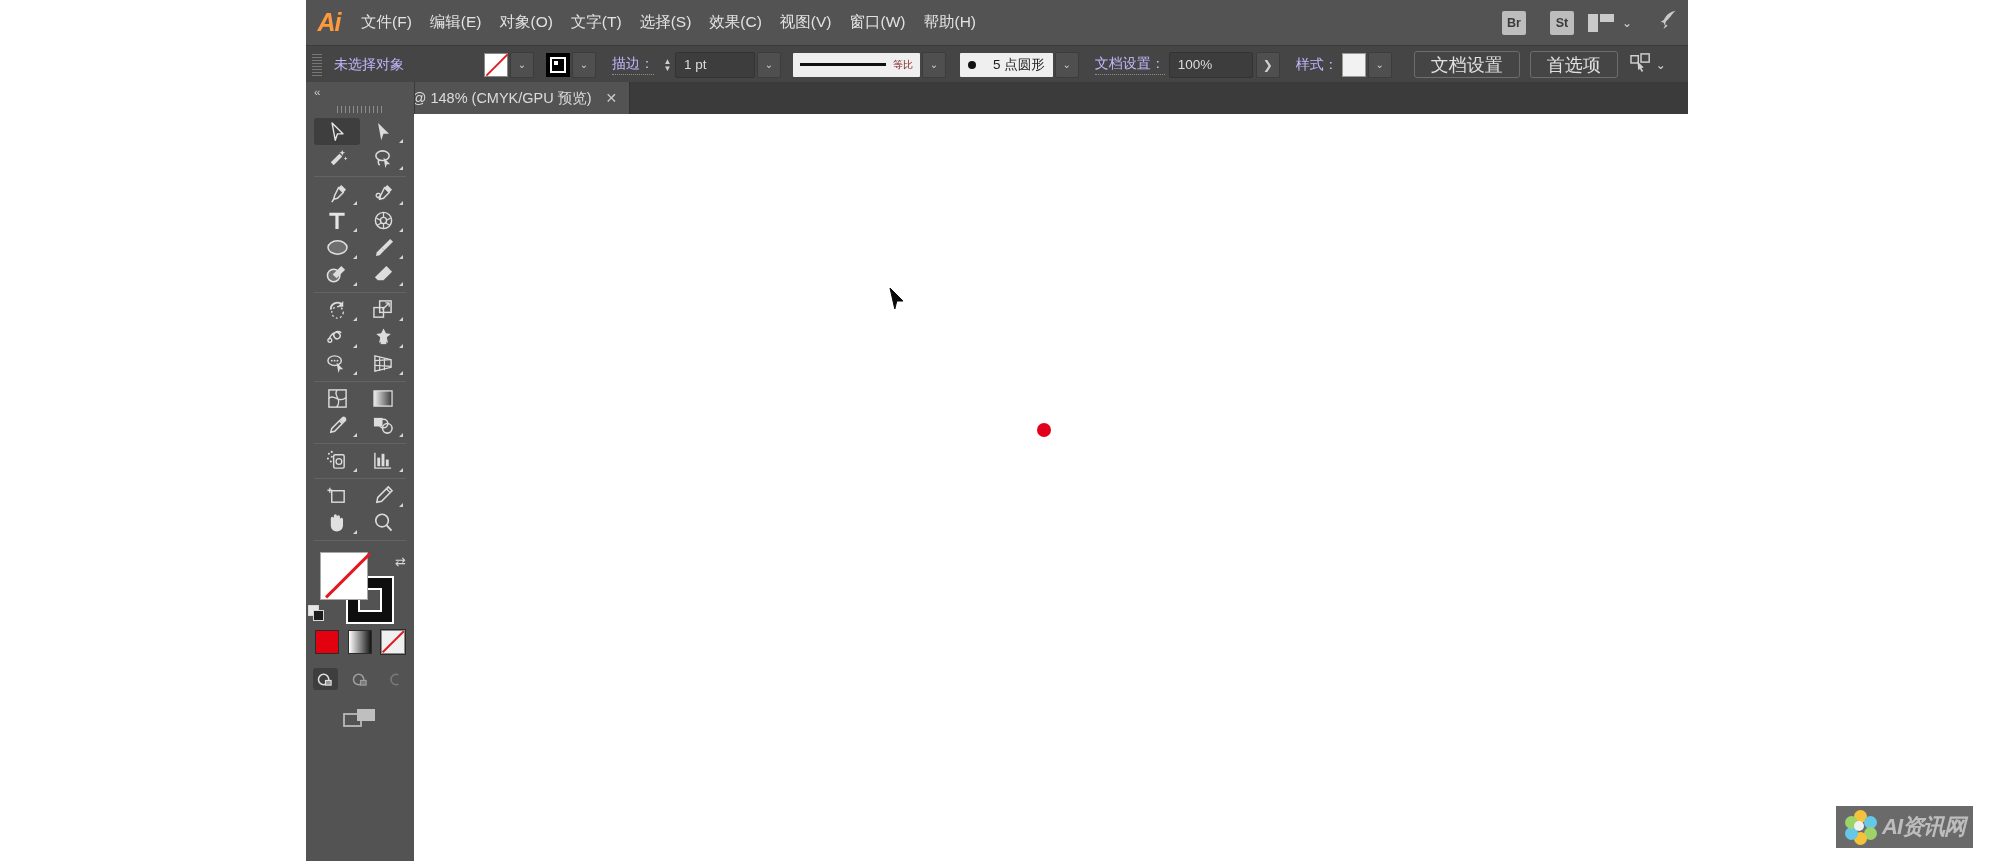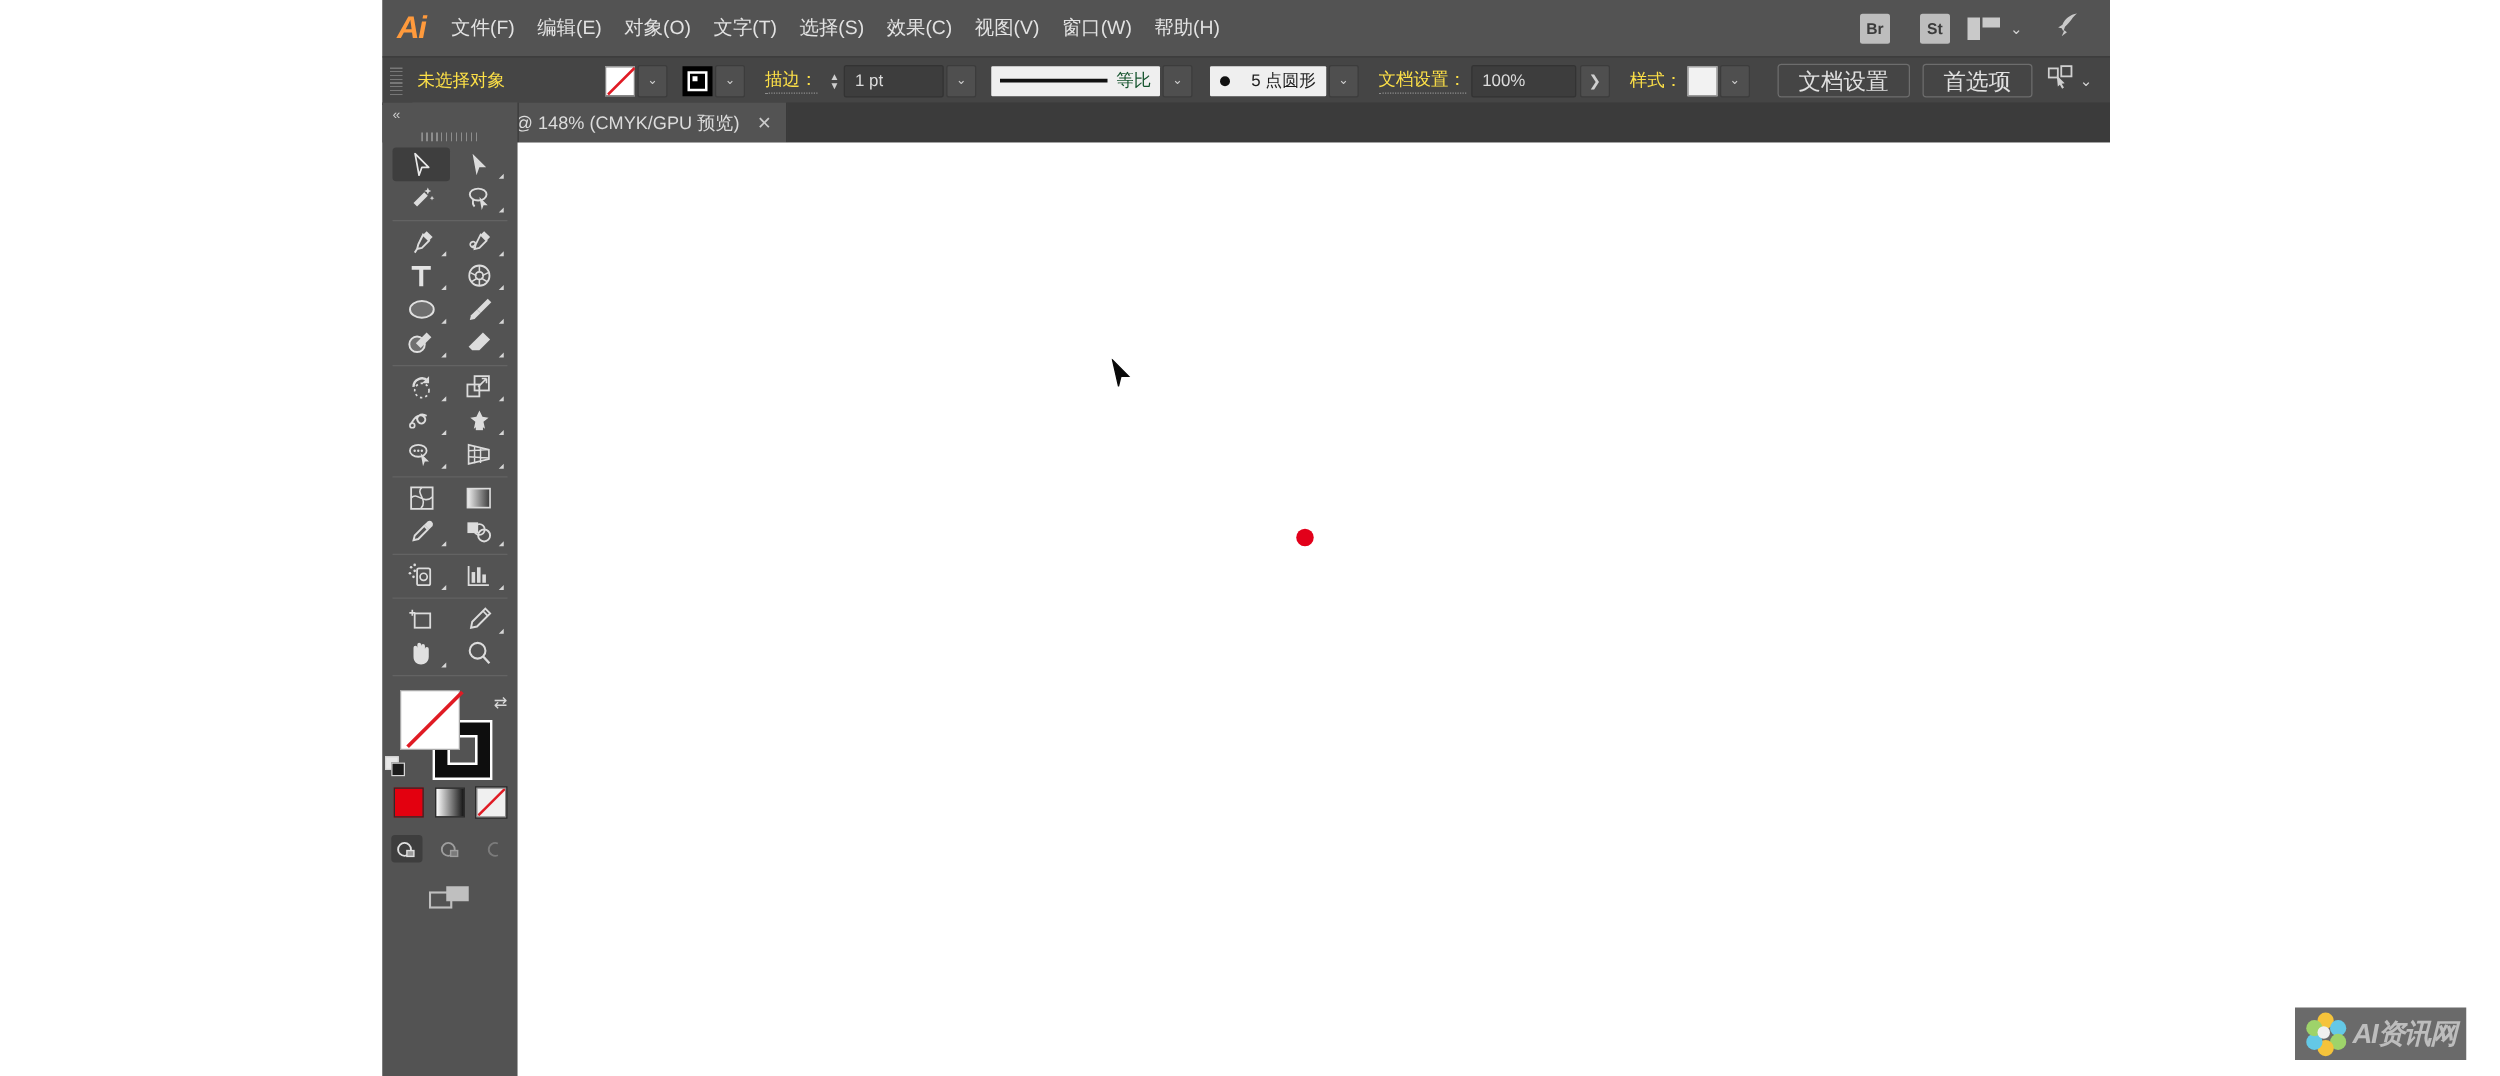--- a/index.html
+++ b/index.html
@@ -5,53 +5,53 @@
   html,body{margin:0;padding:0;background:#fff;}
   body{width:2000px;height:861px;overflow:hidden;font-family:"Liberation Sans","DejaVu Sans",sans-serif;}
 
   #app{position:absolute;left:306px;top:0;width:1382px;height:861px;background:#535353;}
 
   
   .menubar{position:absolute;left:0;top:0;width:1382px;height:45px;background:#535353;display:flex;align-items:center;}
   .ai-logo{width:46px;height:45px;display:flex;align-items:center;justify-content:center;
            color:#ff9a3c;font-size:25px;font-weight:bold;font-style:italic;letter-spacing:-1px;}
   .menu-item{padding:16px 9px;height:45px;display:flex;align-items:center;color:#e2e2e2;font-size:15.5px;white-space:nowrap;}
-  .mb-right{margin-left:auto;display:flex;align-items:center;padding-right:22px;gap:4px;}
+  .mb-right{margin-left:auto;display:flex;align-items:center;padding-right:8px;gap:4px;}
   .sq-badge{width:24px;height:24px;background:#bdbdbd;color:#3b3b3b;font-size:12.5px;font-weight:bold;
             display:flex;align-items:center;justify-content:center;border-radius:2px;margin:0 10px;}
   .ws-icon{width:26px;height:18px;display:flex;}
   .ws-icon i{display:block;background:#c9c9c9;}
   .chev{color:#d6d6d6;font-size:12px;margin:0 10px 0 4px;}
   .rocket{color:#c9c9c9;font-size:20px;margin-left:12px;transform:rotate(-8deg);}
 
   
   .ctrlbar{position:absolute;left:0;top:45px;width:1382px;height:37px;background:#454545;
            border-top:1px solid #3a3a3a;border-bottom:1px solid #333;display:flex;align-items:center;}
   .grip{width:10px;height:22px;margin:0 4px 0 6px;
         background:repeating-linear-gradient(to bottom,#777 0 1px,transparent 1px 3px);}
-  .cb-label{color:#fde047;font-size:14px;white-space:nowrap;}
+  .cb-label{color:#c4b5fd;font-size:14px;white-space:nowrap;}
   .cb-label.dotted{border-bottom:1px dotted #8d8d8d;padding-bottom:1px;}
 
   .swatch-none{width:22px;height:22px;background:#fff;border:1px solid #888;position:relative;}
   .swatch-none:after{content:"";position:absolute;left:-3px;top:10px;width:30px;height:2px;background:#e01b24;
                      transform:rotate(-45deg);transform-origin:center;}
   .swatch-stroke{width:24px;height:24px;background:#000;display:flex;align-items:center;justify-content:center;}
   .swatch-stroke i{width:12px;height:12px;border:2px solid #fff;display:block;}
   .swatch-stroke i b{display:block;width:4px;height:4px;background:#fff;margin:2px;}
   .swatch-plain{width:22px;height:22px;background:#f2f2f2;border:1px solid #999;}
 
   .dd{width:22px;height:24px;background:#4f4f4f;border:1px solid #3c3c3c;color:#cfcfcf;font-size:10px;
       display:flex;align-items:center;justify-content:center;border-radius:2px;}
   .field{height:24px;background:#3d3d3d;border:1px solid #333;color:#dcdcdc;font-size:13.5px;
          display:flex;align-items:center;padding:0 8px;border-radius:2px;}
   .stepper{width:15px;height:24px;display:flex;flex-direction:column;align-items:center;justify-content:center;
            color:#cfcfcf;font-size:8px;line-height:7px;}
   .strokebox{height:24px;background:#efefef;display:flex;align-items:center;padding:0 7px;gap:7px;border-radius:1px;}
   .strokeline{width:86px;height:3px;background:#111;}
-  .strokebox span{color:#14532d;font-size:14px;}
+  .strokebox span{color:#7f1d1d;font-size:10px;}
   .profbox{height:24px;background:#efefef;display:flex;align-items:center;padding:0 8px;gap:17px;border-radius:1px;}
   .profbox .dot{width:8px;height:8px;border-radius:50%;background:#111;}
   .profbox span{color:#1c1c1c;font-size:13.5px;white-space:nowrap;}
   .btn{height:25px;border:1px solid #6d6d6d;border-radius:3px;color:#e0e0e0;font-size:18px;
        display:flex;align-items:center;justify-content:center;padding:0 16px;background:transparent;white-space:nowrap;}
   .arrowbtn{width:22px;height:24px;background:#4f4f4f;border:1px solid #3c3c3c;color:#cfcfcf;font-size:12px;
             display:flex;align-items:center;justify-content:center;border-radius:2px;}
 
   
   .tabbar{position:absolute;left:0;top:82px;width:1382px;height:32px;background:#3b3b3b;}

